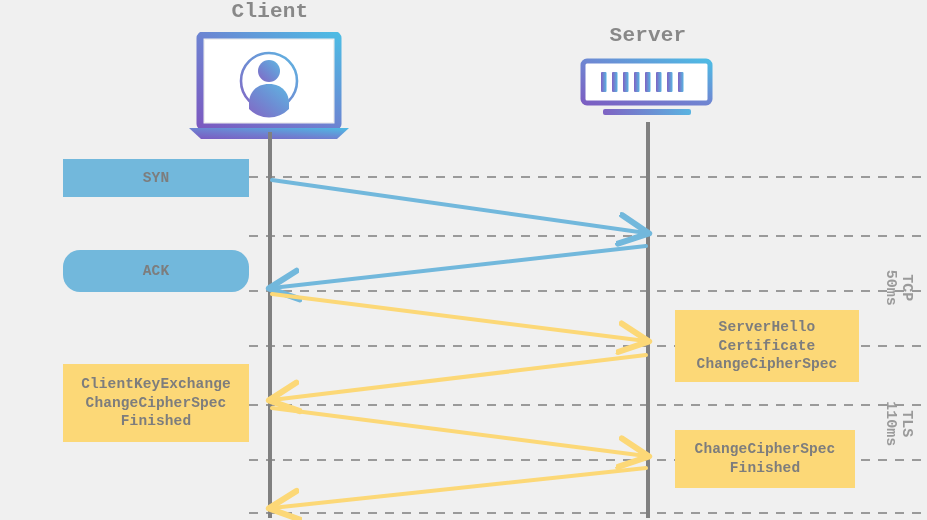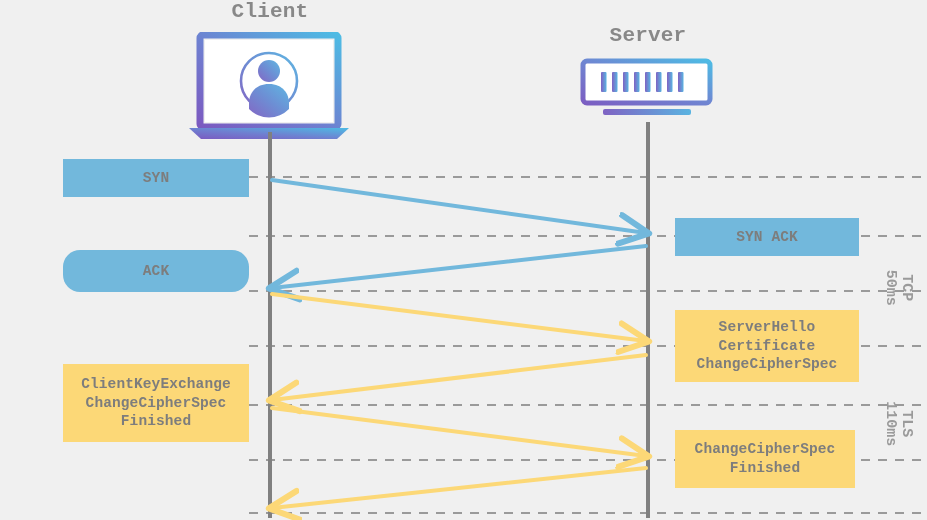--- a/index.html
+++ b/index.html
@@ -168,21 +168,20 @@
 
   <div class="msg-box tcp" style="left:63px; top:159px; width:186px; height:38px;">SYN</div>
 
   <div class="msg-box tcp" style="left:63px; top:250px; width:186px; height:42px;border-radius:17px;">ACK</div>
 
 
   <div class="msg-box tls multiline" style="left:63px; top:364px; width:186px; height:78px; white-space:pre-line;">ClientKeyExchange
 ChangeCipherSpec
 Finished</div>
 
-  <div class="msg-box tcp" style="left:675px; top:218px; width:184px; height:38px;">SYN ACK</div>
 
   <div class="msg-box tls multiline" style="left:675px; top:310px; width:184px; height:72px; white-space:pre-line;">ServerHello
 Certificate
 ChangeCipherSpec</div>
 
   <div class="msg-box tls multiline" style="left:675px; top:430px; width:180px; height:58px; white-space:pre-line;">ChangeCipherSpec
 Finished</div>
 
   <div class="phase-label" style="left:848px; top:272px; width:100px;">
     <span>TCP</span><br>

